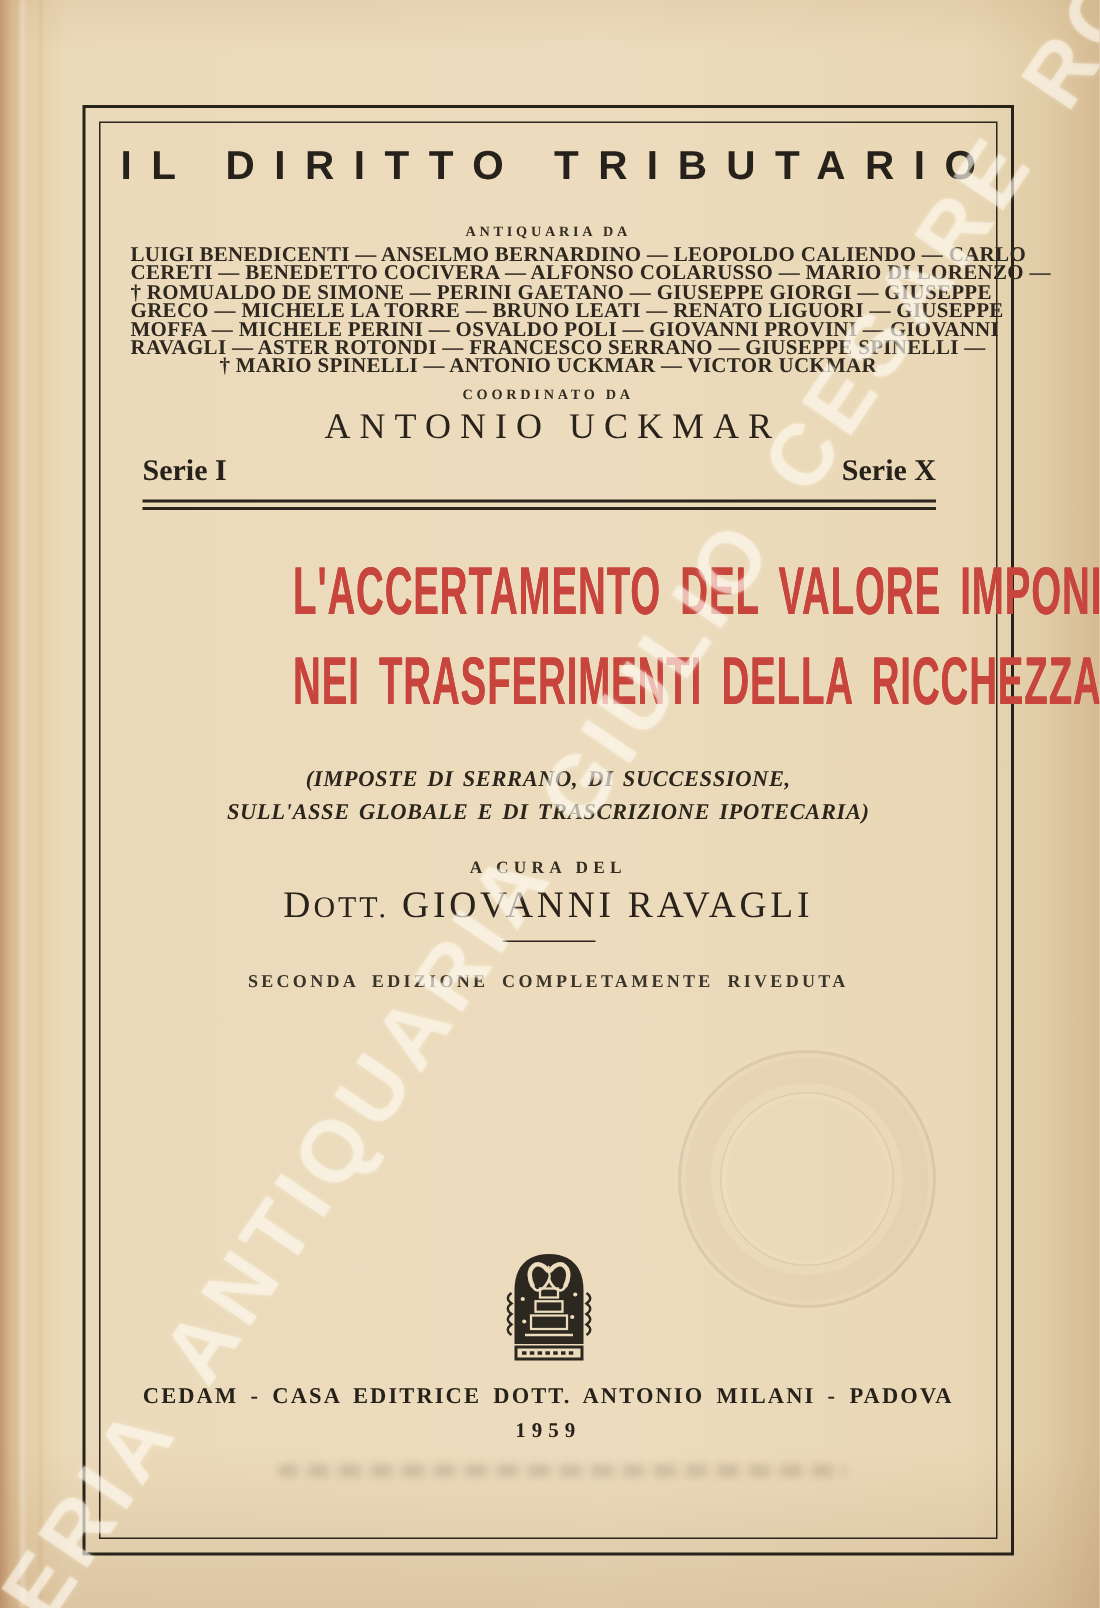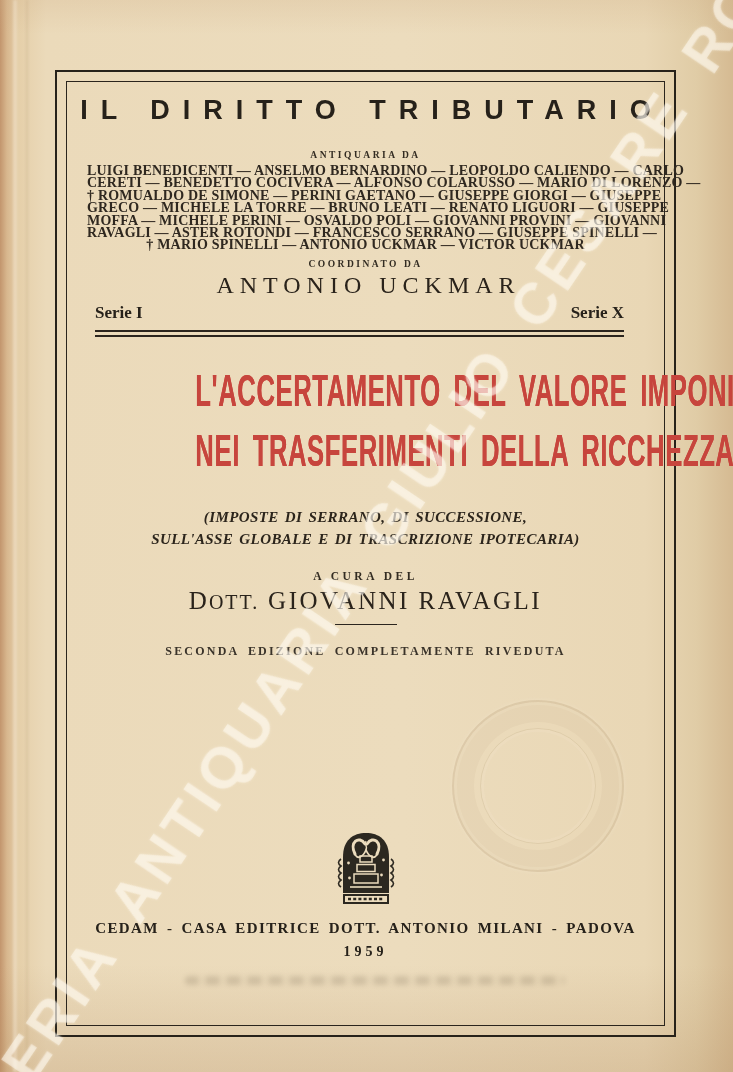--- a/index.html
+++ b/index.html
@@ -41,21 +41,21 @@
   }
   .names-line.center{text-align:center;text-align-last:center;}
   .coordinato{margin-top:7px;font-size:9.5px;font-weight:bold;letter-spacing:2.5px;color:#332c22;}
   .coordinator{
     margin-top:3px;font-size:24px;letter-spacing:6px;padding-left:6px;
     color:#2a231b;white-space:nowrap;
   }
   .affiliation{margin-top:1px;font-size:14px;font-style:italic;font-weight:bold;color:#2f2820;}
   .sv-row{
     display:flex;justify-content:space-between;align-items:baseline;
-    margin:4px 40px 0 28px;font-size:17px;font-weight:bold;color:#26211a;
+    margin:4px 40px 0 28px;font-size:20px;font-weight:bold;color:#26211a;
   }
   .double-rule{
     margin:7px 40px 0 28px;height:3px;
     border-top:2px solid #2b251e;border-bottom:2px solid #2b251e;
   }
   .main-title{margin-top:24px;color:#c7453d;}
   .mt-line{
     font-family:"Liberation Sans", sans-serif;font-weight:bold;
     font-size:45px;line-height:60px;letter-spacing:1px;word-spacing:9px;
     white-space:nowrap;transform:scaleX(.57);transform-origin:50% 50%;

